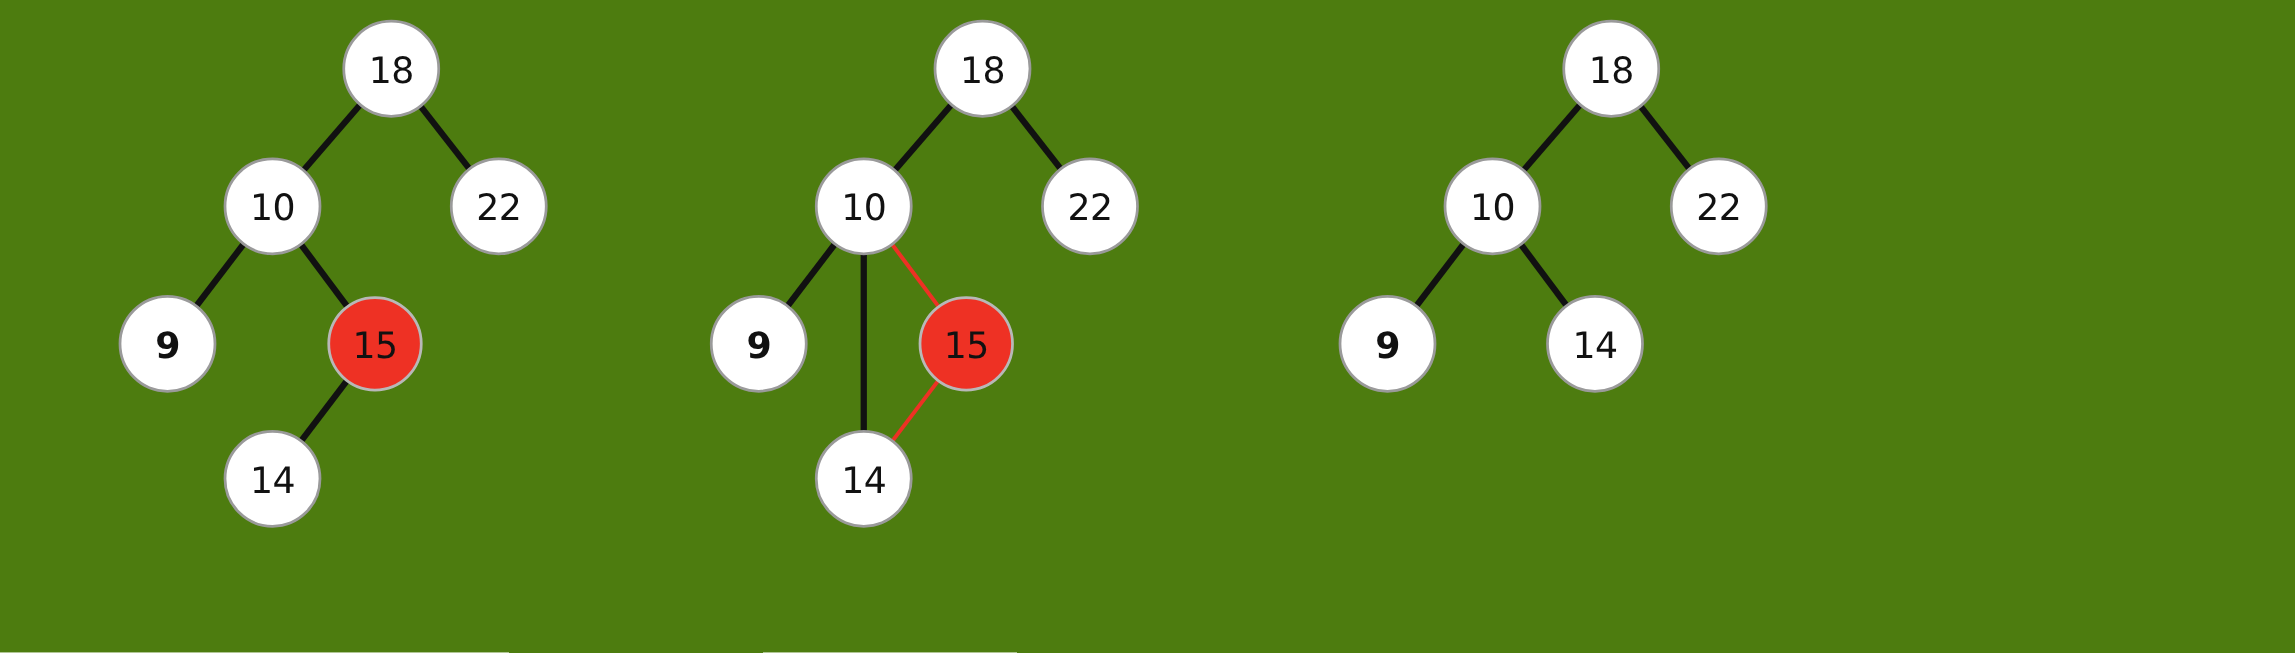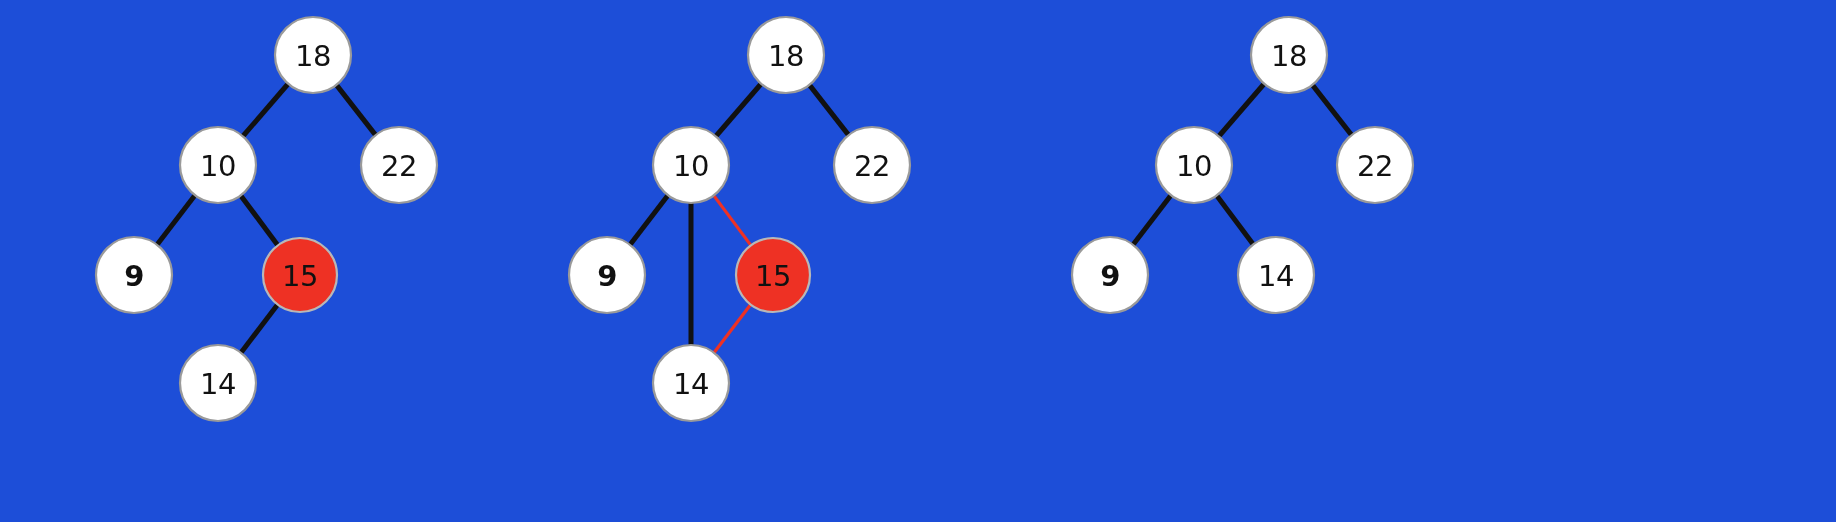--- a/index.html
+++ b/index.html
@@ -10,21 +10,21 @@
   body {
     width: 1836px;
     height: 522px;
     font-family: "DejaVu Sans", sans-serif;
     overflow: hidden;
   }
   #canvas {
     position: relative;
     width: 1836px;
     height: 522px;
-    background: #1d4ed8;
+    background: #4d7c0f;
   }
   svg.tree-svg {
     position: absolute;
     top: 0;
     left: 0;
     width: 1836px;
     height: 522px;
     display: block;
   }
   .node-circle {

